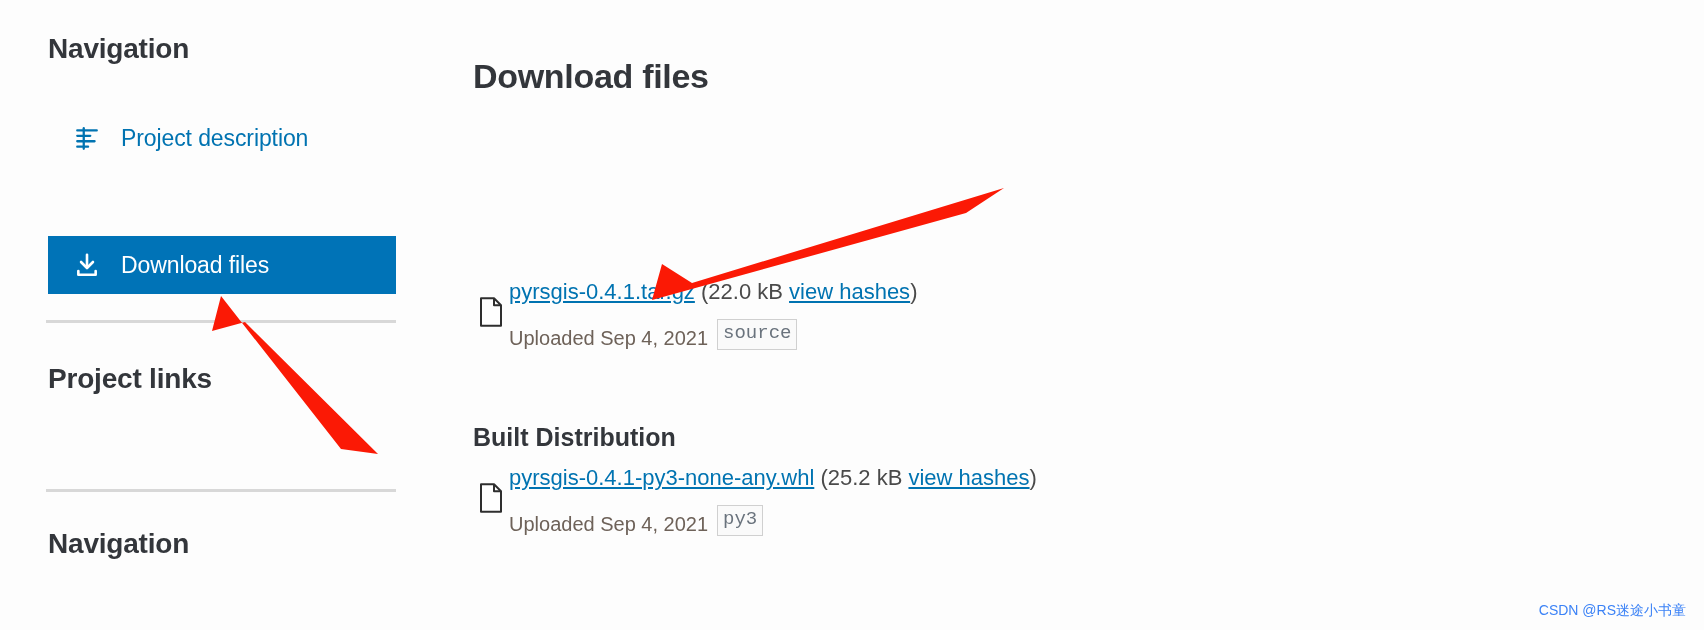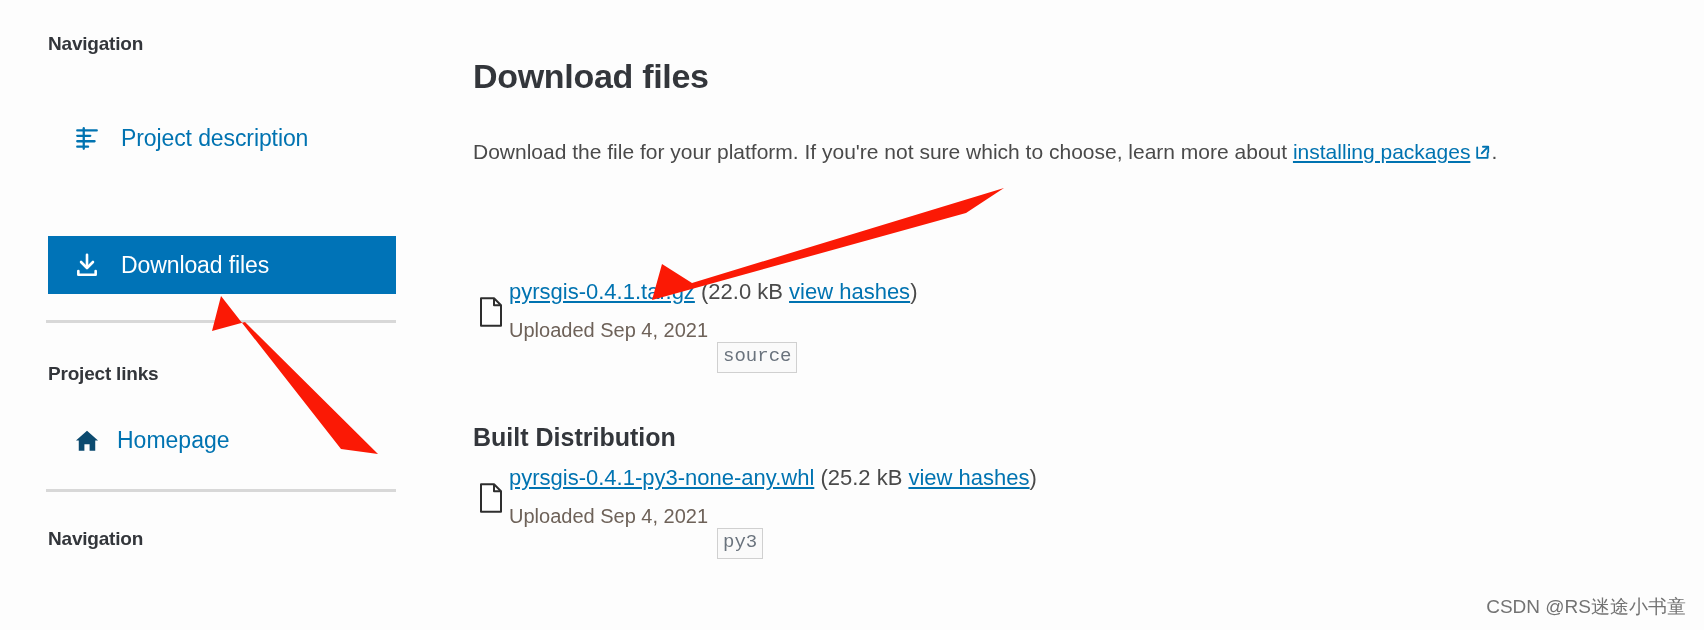--- a/index.html
+++ b/index.html
@@ -19,21 +19,21 @@
   
   #sidebar {
     position: absolute;
     left: 0; top: 0;
     width: 470px;
     height: 630px;
   }
   .side-heading {
     position: absolute;
     left: 48px;
-    font-size: 19px;
+    font-size: 28px;
     font-weight: bold;
     color: #33363b;
     letter-spacing: -0.2px;
   }
   #nav-heading { top: 33px; }
   #links-heading { top: 363px; }
   #stats-heading { top: 528px; }
 
   .nav-item {
     position: absolute;
@@ -150,50 +150,49 @@
     color: #0073b1;
     text-decoration: underline;
   }
   .dist-line2 {
     position: absolute;
     left: 36px; top: 40px;
     font-size: 20px;
     color: #6e6259;
     white-space: nowrap;
     display: flex;
-    align-items: flex-start;
+    align-items: flex-end;
   }
   .badge {
     display: inline-block;
     margin-left: 9px;
     border: 1px solid #d0d0d0;
     background: #fafafa;
     color: #6a737d;
     font-family: "Liberation Mono", monospace;
     font-size: 19px;
     line-height: 1;
     padding: 4px 5px 6px 5px;
-    margin-top: 23px;
   }
 
   
   #annotations {
     position: absolute;
     left: 0; top: 0;
     width: 1704px; height: 630px;
     pointer-events: none;
   }
 
   
   #watermark {
     position: absolute;
     right: 18px;
     bottom: 10px;
-    font-size: 19px;
-    color: #737373;
+    font-size: 14px;
+    color: #3b82f6;
     white-space: nowrap;
   }
 </style>
 </head>
 <body>
 
 <div id="sidebar">
 
   <div class="side-heading" id="nav-heading">Navigation</div>
 
@@ -221,47 +220,30 @@
         <path d="M4 17.5 L4 21 L20 21 L20 17.5" fill="none" stroke="#ffffff" stroke-width="2.4" stroke-linecap="round" stroke-linejoin="round"></path>
       </svg>
     </span>
     <span class="nav-label">Download files</span>
   </div>
 
   <div class="divider" id="div-1"></div>
 
   <div class="side-heading" id="links-heading">Project links</div>
 
-  <div class="link-item" id="link-homepage">
-    <span class="nav-icon">
-      <svg viewBox="0 0 24 24" width="26" height="26" aria-hidden="true">
-        <path d="M12 2.6 L22.2 11.6 L19.6 11.6 L19.6 21 L14.4 21 L14.4 15 L9.6 15 L9.6 21 L4.4 21 L4.4 11.6 L1.8 11.6 Z" fill="#0b4a6f"></path>
-      </svg>
-    </span>
-    <span class="nav-label">Homepage</span>
-  </div>
 
   <div class="divider" id="div-2"></div>
 
   <div class="side-heading" id="stats-heading">Navigation</div>
 </div>
 
 <div id="main">
 
   <h1 id="page-title">Download files</h1>
 
-  <p id="intro">
-    <span>Download the file for your platform. If you're not sure which to choose, learn more about </span><a href="#">installing packages</a><span class="ext-icon">
-      <svg viewBox="0 0 16 16" width="17" height="17" aria-hidden="true">
-        <path d="M3 3.2 L3 13 L12.8 13 L12.8 8.4" fill="none" stroke="#0073b1" stroke-width="1.7" stroke-linecap="round" stroke-linejoin="round"></path>
-        <path d="M8.4 2.6 L13.4 2.6 L13.4 7.6" fill="none" stroke="#0073b1" stroke-width="1.7" stroke-linecap="round" stroke-linejoin="round"></path>
-        <line x1="13.2" y1="2.8" x2="7.3" y2="8.7" stroke="#0073b1" stroke-width="1.7" stroke-linecap="round"></line>
-      </svg>
-    </span><span>.</span>
-  </p>
 
 
   <div class="dist-row" id="src-row">
     <span class="doc-icon">
       <svg viewBox="0 0 24 30" width="24" height="30" aria-hidden="true">
         <path d="M2 1.2 L15 1.2 L22 8.2 L22 28.8 L2 28.8 Z" fill="#ffffff" stroke="#2e2e2e" stroke-width="2" stroke-linejoin="round"></path>
         <path d="M15 1.4 L15 8.2 L21.8 8.2" fill="none" stroke="#2e2e2e" stroke-width="2" stroke-linejoin="round"></path>
       </svg>
     </span>
     <div class="dist-line1">

